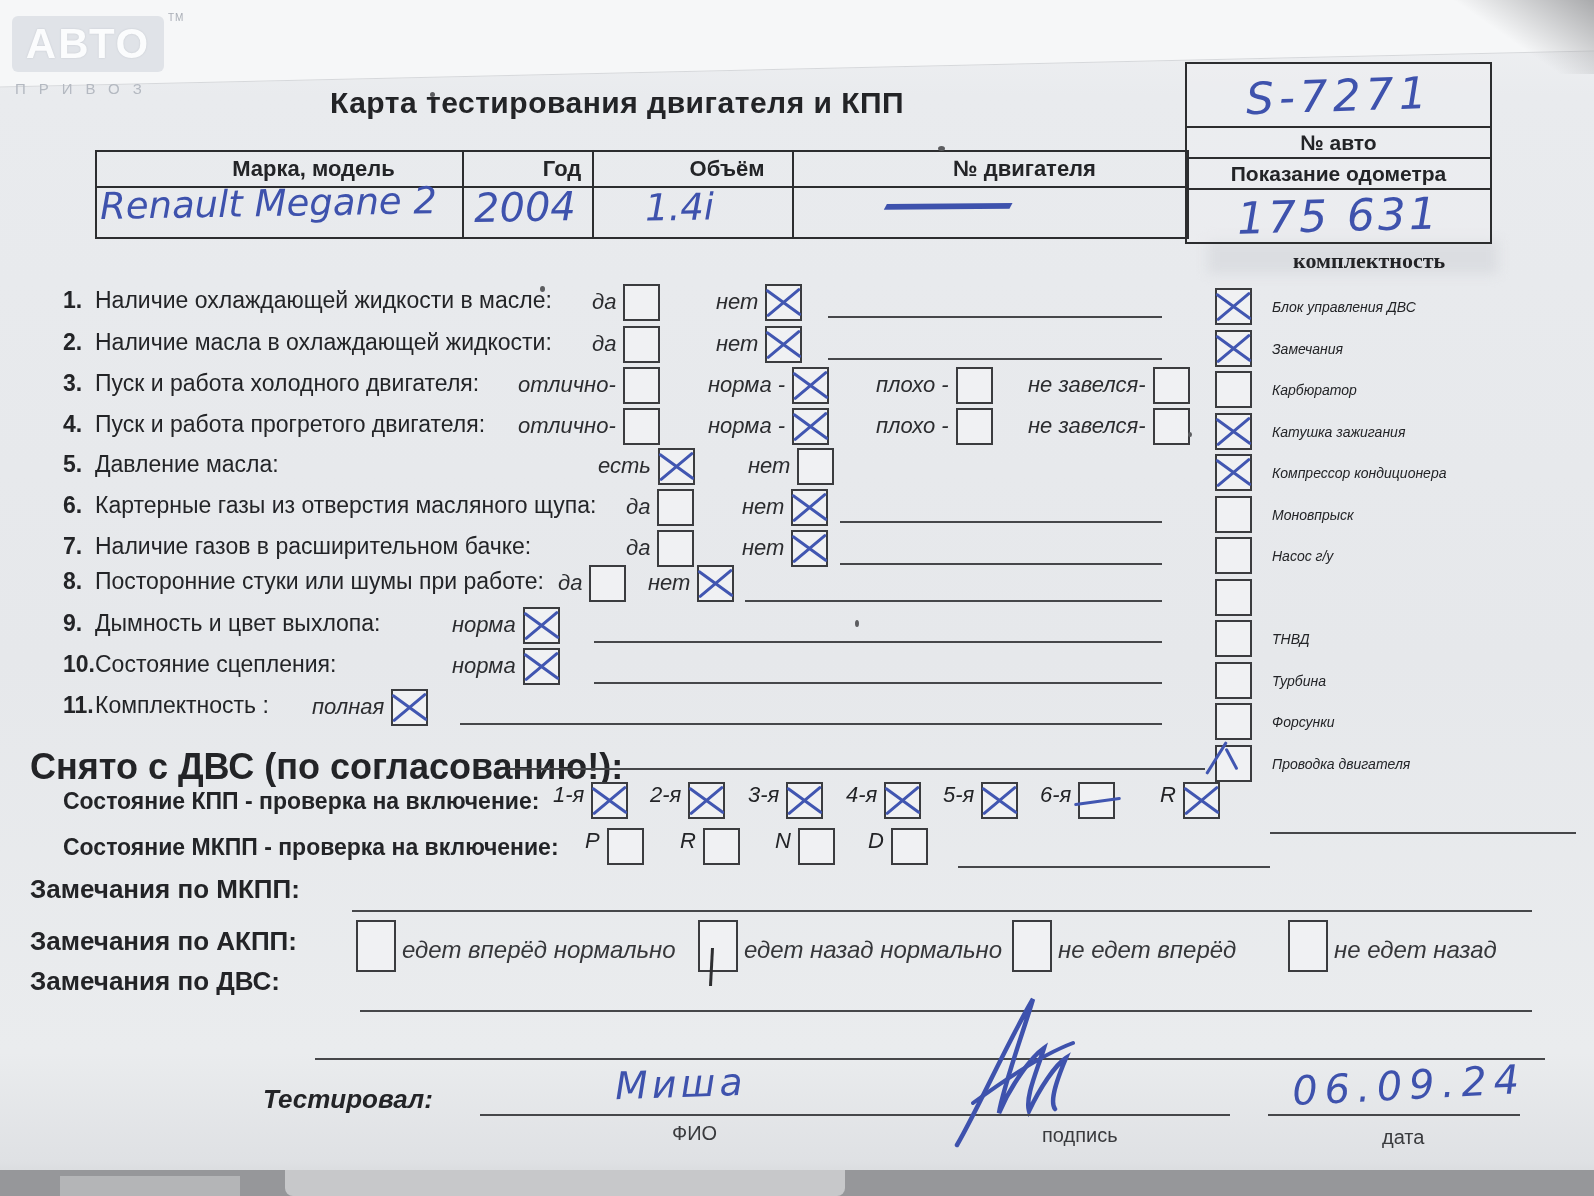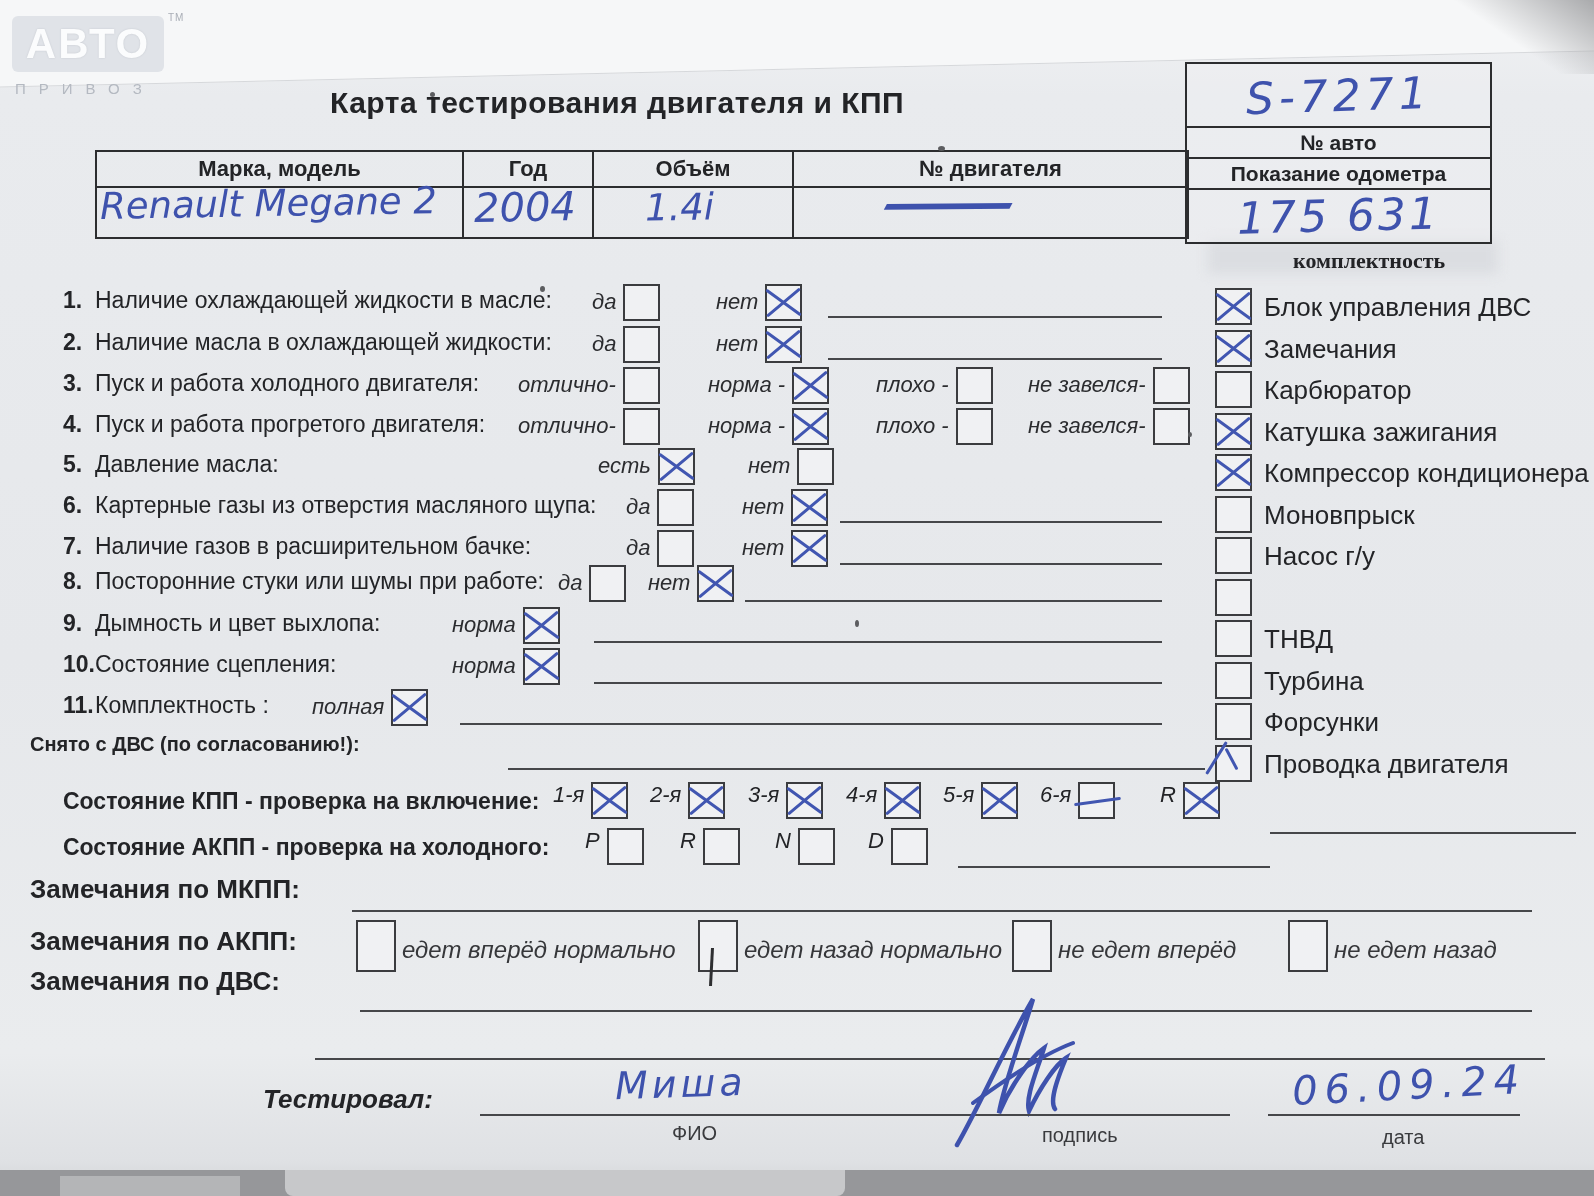--- a/index.html
+++ b/index.html
@@ -25,21 +25,21 @@
   .logo-box{position:absolute;left:12px;top:16px;width:152px;height:56px;background:#e0e3e8;border-radius:6px;
     display:flex;align-items:center;justify-content:center;}
   .logo-box span{font-size:42px;font-weight:bold;color:#fbfcfd;letter-spacing:2px;text-shadow:0 0 2px #c3c7cd;}
   .logo-tm{position:absolute;left:168px;top:12px;font-size:10px;color:#a9aeb6;letter-spacing:1px;}
   .logo-sub{position:absolute;left:15px;top:80px;font-size:15px;color:#b4b9c1;letter-spacing:13px;}
 
   
   .tbl{position:absolute;left:95px;top:150px;width:1090px;height:85px;border:2px solid #2c2d2f;}
   .tbl .vdiv{position:absolute;top:0;bottom:0;width:2px;background:#2c2d2f;}
   .tbl .hrow{position:absolute;left:0;top:0;right:0;height:34px;border-bottom:2px solid #2c2d2f;}
-  .tbl .hcell{position:absolute;top:0;height:30px;line-height:34px;text-align:center;font-weight:bold;font-size:22px;}
+  .tbl .hcell{position:absolute;top:0;height:30px;line-height:34px;text-align:center;font-weight:bold;font-size:22px;padding-left:34px;}
 
   
   .carbox{position:absolute;left:1185px;top:62px;width:303px;height:178px;border:2px solid #2c2d2f;background:rgba(240,241,243,.35);}
   .carbox .r1{height:62px;display:flex;align-items:center;justify-content:center;}
   .carbox .r2,.carbox .r3{height:29px;border-top:2px solid #2c2d2f;line-height:29px;text-align:center;font-weight:bold;font-size:21px;}
   .carbox .r4{height:50px;border-top:2px solid #2c2d2f;display:flex;align-items:center;justify-content:center;}
   .hw-code{font-size:44px;letter-spacing:5px;transform:rotate(-2deg);}
   .hw-odo{font-size:44px;letter-spacing:3px;transform:rotate(-1.5deg);}
 
   .hw-make{position:absolute;left:100px;top:182px;font-size:37px;letter-spacing:0;transform:rotate(-1deg);white-space:nowrap;}
@@ -66,32 +66,32 @@
 
   
   .row{position:absolute;left:0;width:1594px;height:42px;}
   .row .num{position:absolute;left:63px;top:6px;font-size:23px;font-weight:bold;}
   .row .lbl{position:absolute;left:95px;top:6px;font-size:23px;}
   .opt{position:absolute;top:2px;display:flex;align-items:center;gap:7px;height:38px;}
   .opt i{font-size:22px;font-style:italic;color:#2b2c2f;}
 
   .wline{position:absolute;height:2px;background:#46474a;}
 
-  .section-big{position:absolute;font-weight:bold;font-size:20px;}
+  .section-big{position:absolute;font-weight:bold;font-size:36px;margin-top:13px;}
   .section-mid{position:absolute;font-weight:bold;font-size:23px;}
   .section-rem{position:absolute;font-weight:bold;font-size:26px;}
 
   .gear{position:absolute;display:flex;align-items:flex-start;gap:7px;}
   .gear i{font-size:22px;font-style:italic;}
 
   .ropt{position:absolute;display:flex;align-items:flex-end;gap:6px;}
   .ropt i{font-size:24px;font-style:italic;color:#36373a;padding-bottom:8px;white-space:nowrap;}
 
   .comp-item{position:absolute;left:1215px;display:flex;align-items:center;}
-  .comp-item .clabel{margin-left:12px;font-size:26px;line-height:34px;white-space:nowrap;}
+  .comp-item .clabel{margin-left:20px;font-size:14px;line-height:34px;white-space:nowrap;font-style:italic;}
 
   .cap{position:absolute;font-size:20px;color:#3a3b3e;}
   .tester-lbl{position:absolute;left:263px;top:1084px;font-size:26px;font-weight:bold;font-style:italic;}
   .hw-name{position:absolute;left:615px;top:1062px;font-size:38px;letter-spacing:4px;transform:rotate(-2deg);}
   .hw-date{position:absolute;left:1292px;top:1062px;font-size:40px;letter-spacing:7px;transform:rotate(-3deg);white-space:nowrap;}
   .sig{position:absolute;left:945px;top:985px;width:185px;height:165px;}
 
   .speck{position:absolute;background:#5c5d60;border-radius:50%;}
   .stray{position:absolute;background:#2e2f31;}
 </style>
@@ -407,21 +407,21 @@
       </span>
     </div>
   <div class="gear" style="left:1160px;top:782px">
       <i>R</i>
       <span class="cb">
         <span class="xmark"></span>
       </span>
     </div>
   <div class="wline" style="top:832px;left:1270px;width:306px"></div>
 
-  <div class="section-mid" style="left:63px;top:834px">Состояние АКПП - проверка на холодного:</div>
+  <div class="section-mid" style="left:63px;top:834px">Состояние МКПП - проверка на включение:</div>
   <div class="gear" style="left:585px;top:828px">
       <i>P</i>
       <span class="cb"></span>
     </div>
   <div class="gear" style="left:680px;top:828px">
       <i>R</i>
       <span class="cb"></span>
     </div>
   <div class="gear" style="left:775px;top:828px">
       <i>N</i>

